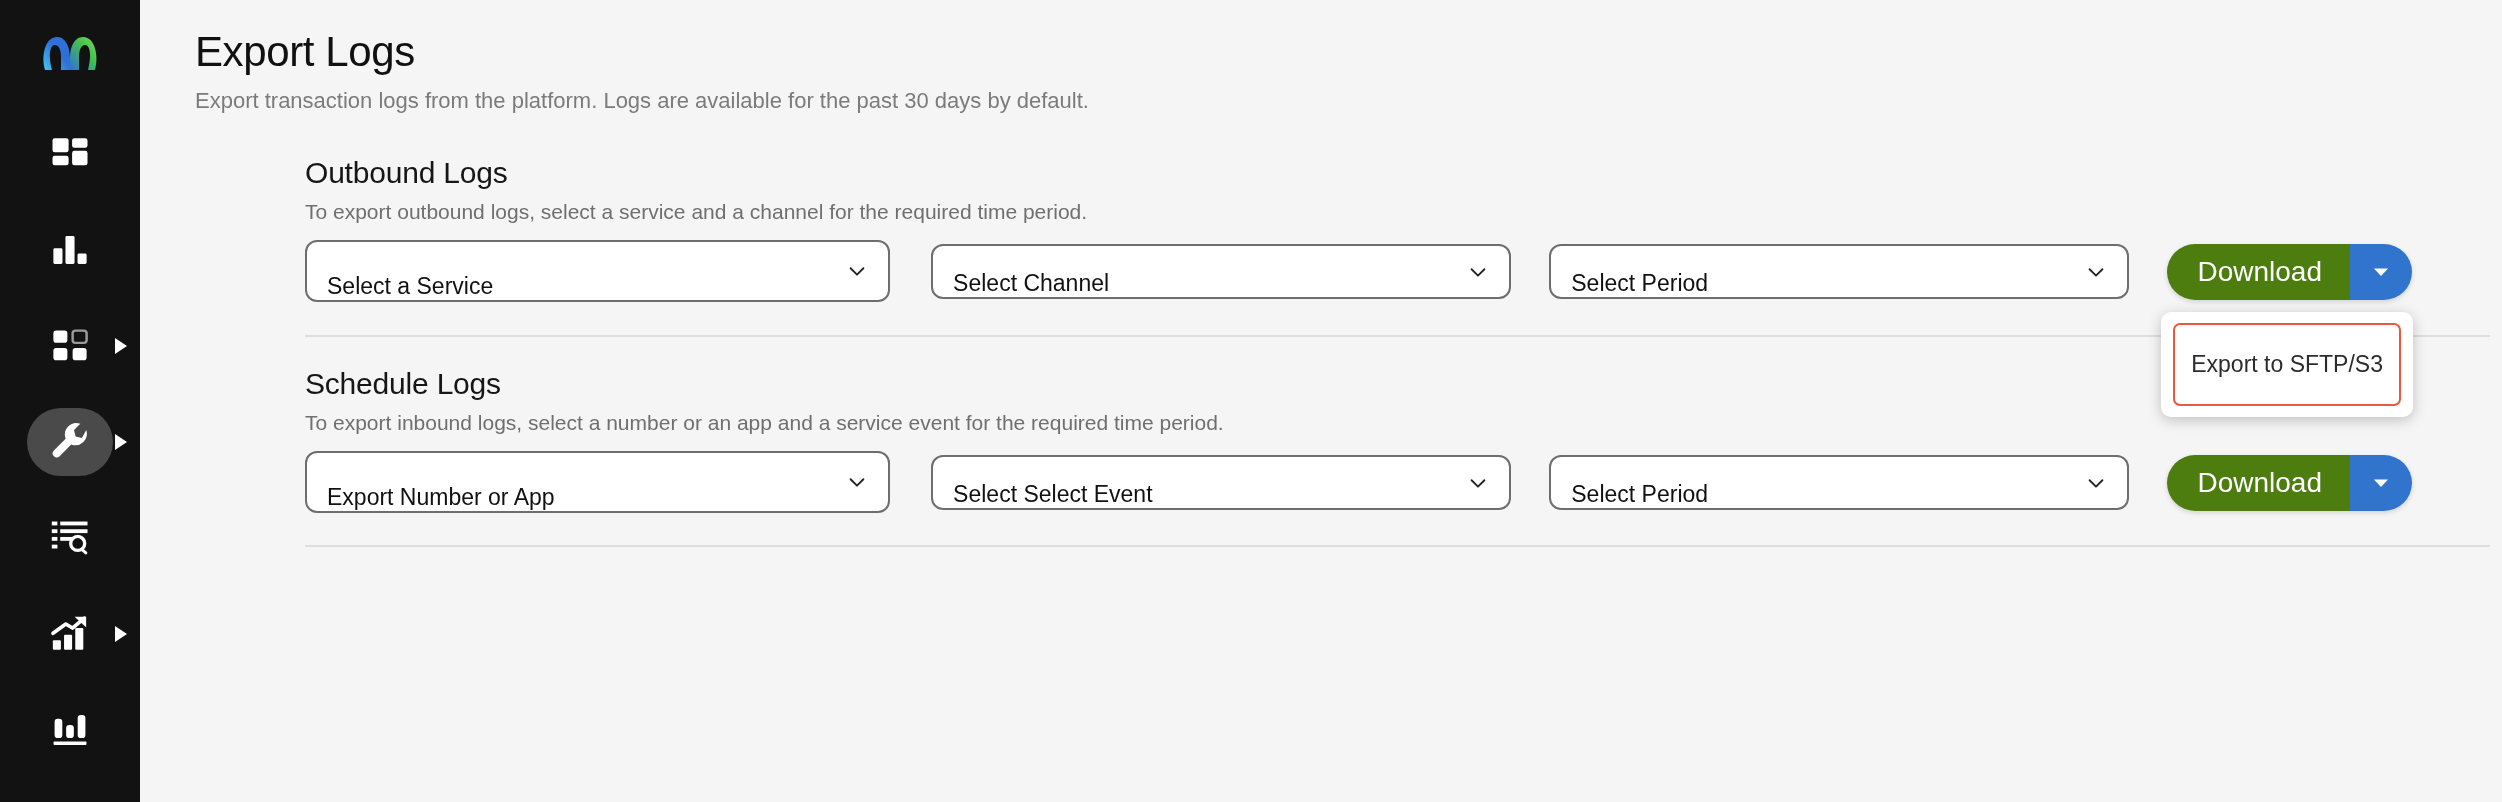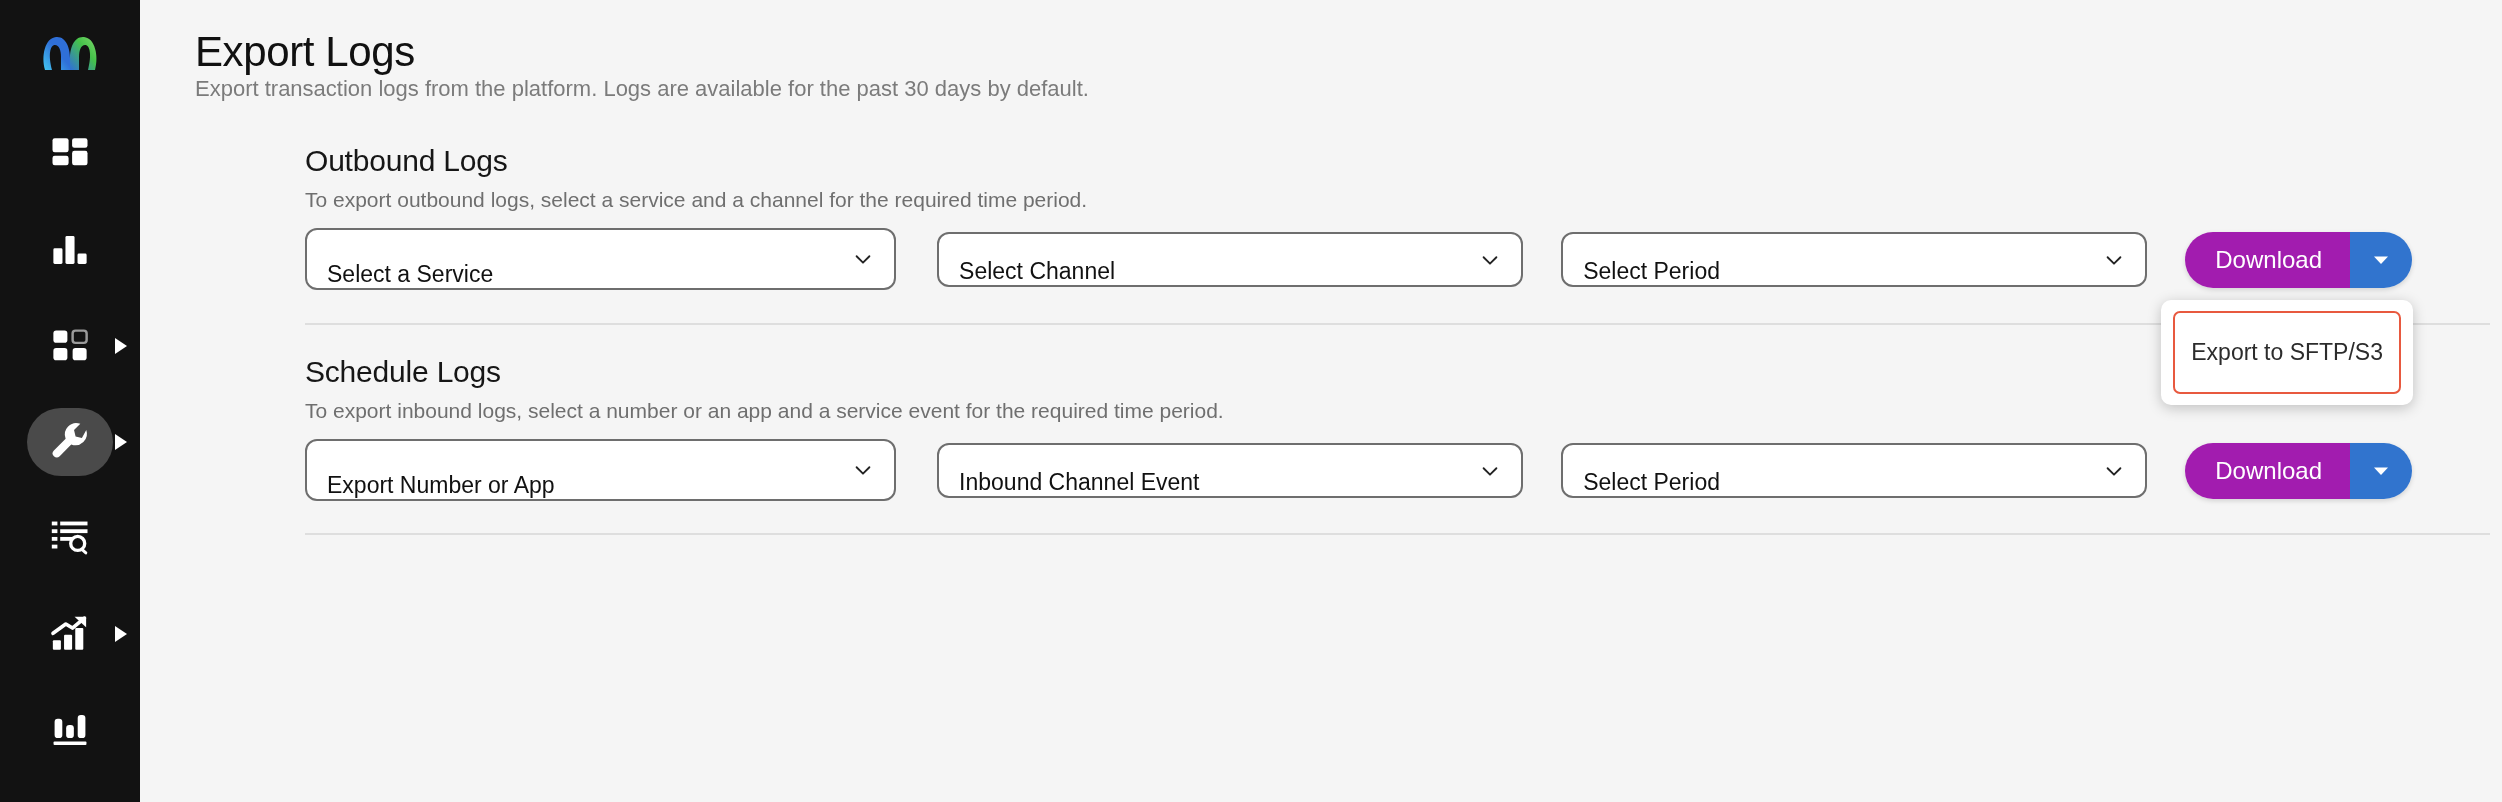--- a/index.html
+++ b/index.html
@@ -67,21 +67,21 @@
 
   .page-head { padding: 28px 0 0 55px; }
   .page-title {
     font-size: 42px;
     font-weight: 400;
     color: #111111;
     letter-spacing: -0.4px;
     line-height: 1.15;
   }
   .page-sub {
-    margin-top: 0;
+    margin-top: 12px;
     font-size: 22px;
     color: #7b7b7b;
     font-weight: 400;
   }
 
   
   .tabs {
     display: flex;
     gap: 14px;
     margin: 52px 0 0 160px;
@@ -151,23 +151,23 @@
   
   .dl-wrap { position: relative; display: flex; }
   .dl-btn {
     display: flex;
     height: 56px;
     border-radius: 28px;
     overflow: hidden;
     box-shadow: 0 2px 5px rgba(0,0,0,0.14);
   }
   .dl-main {
-    background: #a21caf;
+    background: #4d7c0f;
     color: #ffffff;
-    font-size: 24px;
+    font-size: 28px;
     display: flex; align-items: center; justify-content: center;
     padding: 0 28px 0 30px;
     border: none;
     cursor: default;
     font-family: "Liberation Sans", sans-serif;
     white-space: nowrap;
   }
   .dl-caret {
     background: #3174ce;
     width: 62px;
@@ -395,21 +395,21 @@
           <span class="chev">
             <svg viewBox="0 0 24 24">
                 <path d="M5 9 L12 16 L19 9" fill="none" stroke="#222" stroke-width="2" stroke-linecap="round" stroke-linejoin="round"></path>
               </svg>
           </span>
         </div>
 
         <div class="spacer" style="width:41px;"></div>
 
         <div class="field" style="width:587px;">
-          <span class="field-label">Inbound Channel Event</span>
+          <span class="field-label">Select Select Event</span>
           <span class="chev">
             <svg viewBox="0 0 24 24">
                 <path d="M5 9 L12 16 L19 9" fill="none" stroke="#222" stroke-width="2" stroke-linecap="round" stroke-linejoin="round"></path>
               </svg>
           </span>
         </div>
 
         <div class="spacer" style="width:38px;"></div>
 
         <div class="field" style="width:587px;">

